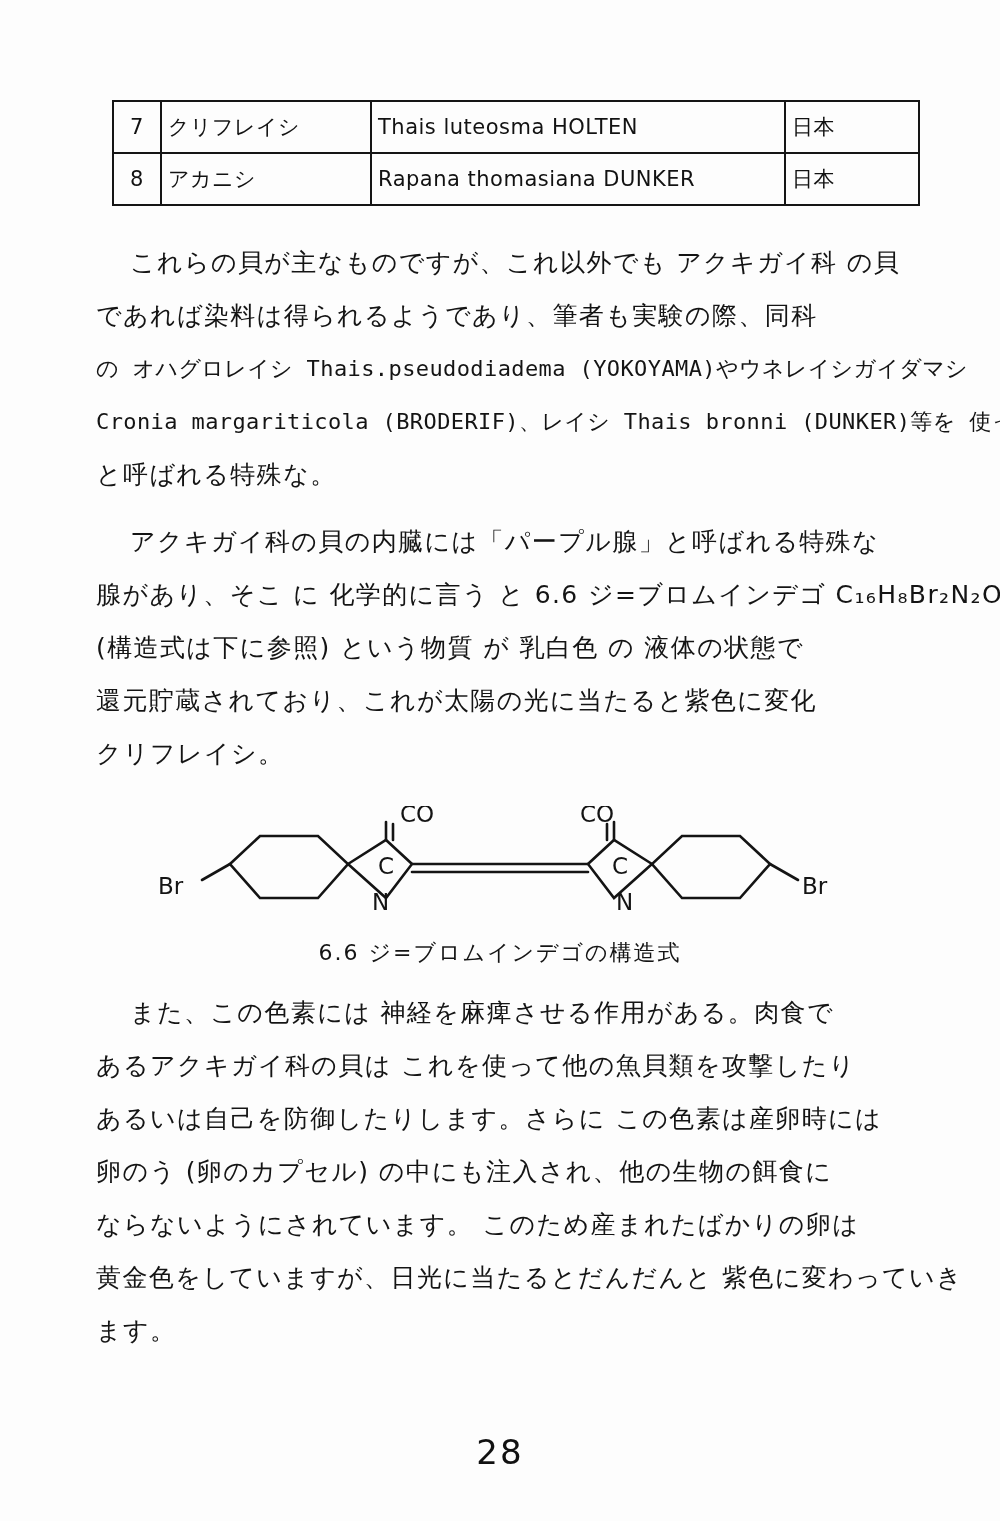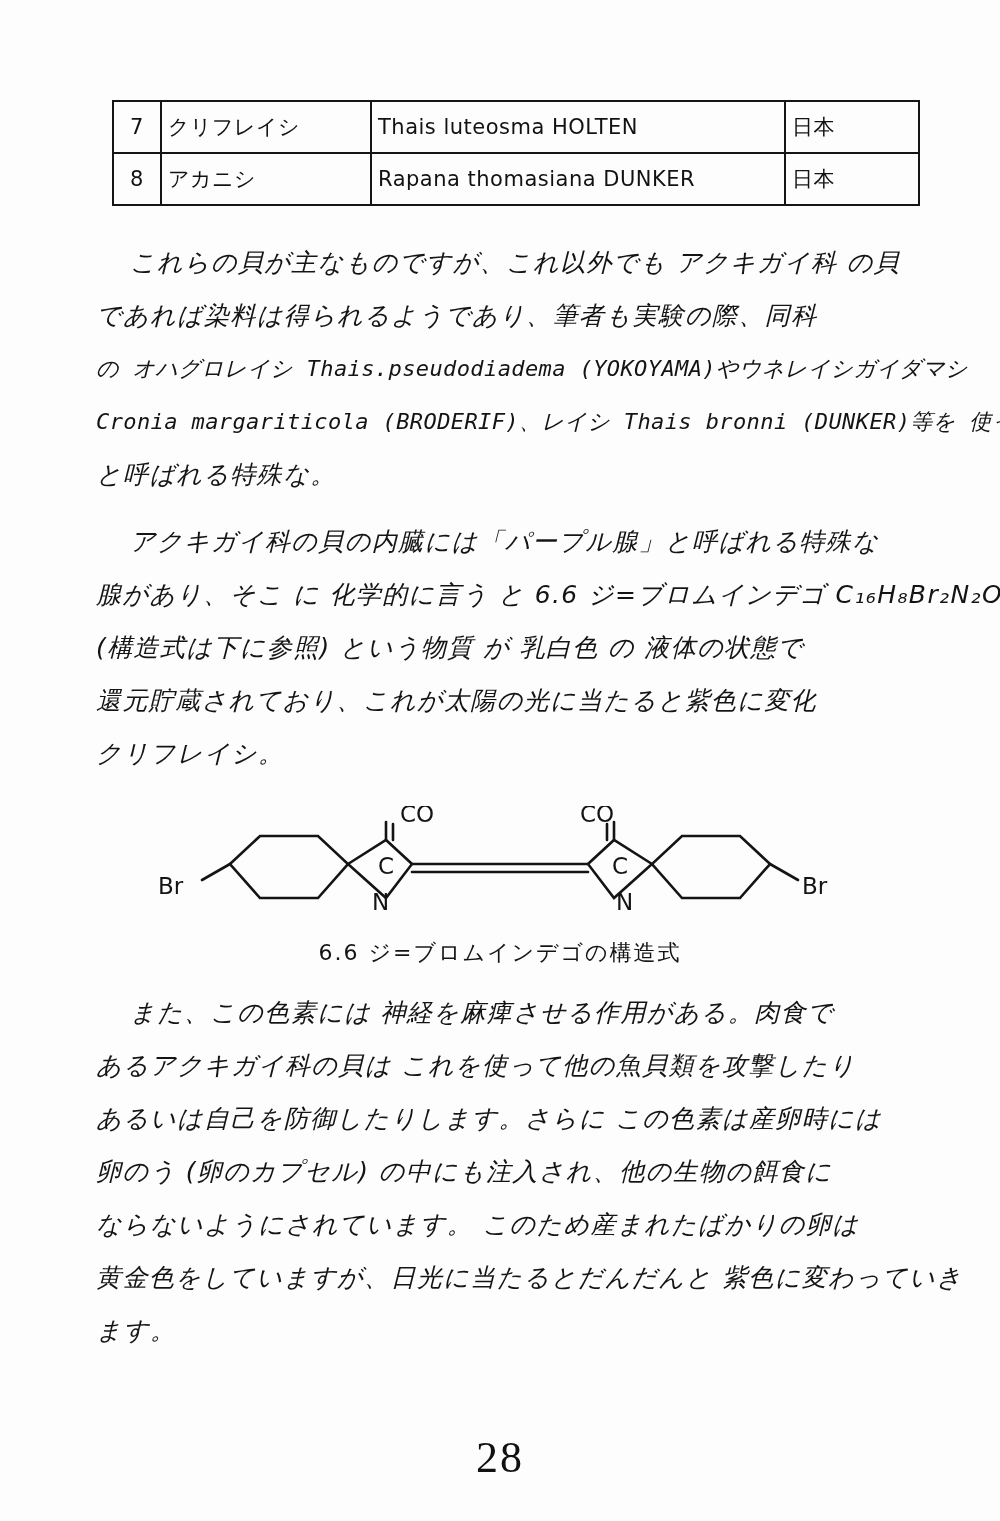--- a/index.html
+++ b/index.html
@@ -59,21 +59,20 @@
   }
   .para {
     margin: 0 0 14px 0;
   }
   .line {
     font-size: 25px;
     line-height: 53px;
     letter-spacing: 1.4px;
     white-space: pre;
     color: #141414;
-    font-style: italic;
   }
   .line.indent { padding-left: 34px; }
   .line.sci {
     font-family: "DejaVu Sans Mono", monospace;
     font-size: 22px;
     letter-spacing: 0.4px;
   }
   
   .figure {
     position: absolute;
@@ -101,24 +100,23 @@
     top: 986px;
     width: 840px;
   }
   
   .page-number {
     position: absolute;
     left: 0;
     right: 0;
     top: 1432px;
     text-align: center;
-    font-size: 44px;
+    font-size: 34px;
     letter-spacing: 2px;
     color: #111;
-    font-family: Liberation Serif, serif;
   }
 </style>
 </head>
 <body>
 
 <div id="page">
 
   <div class="table-wrap">
     <table class="species hand">
       <tbody>

